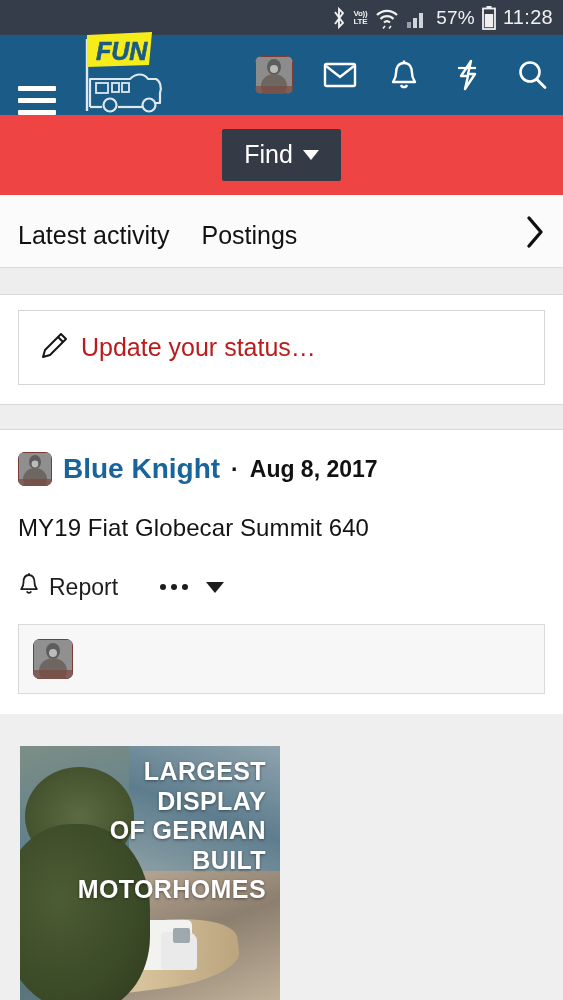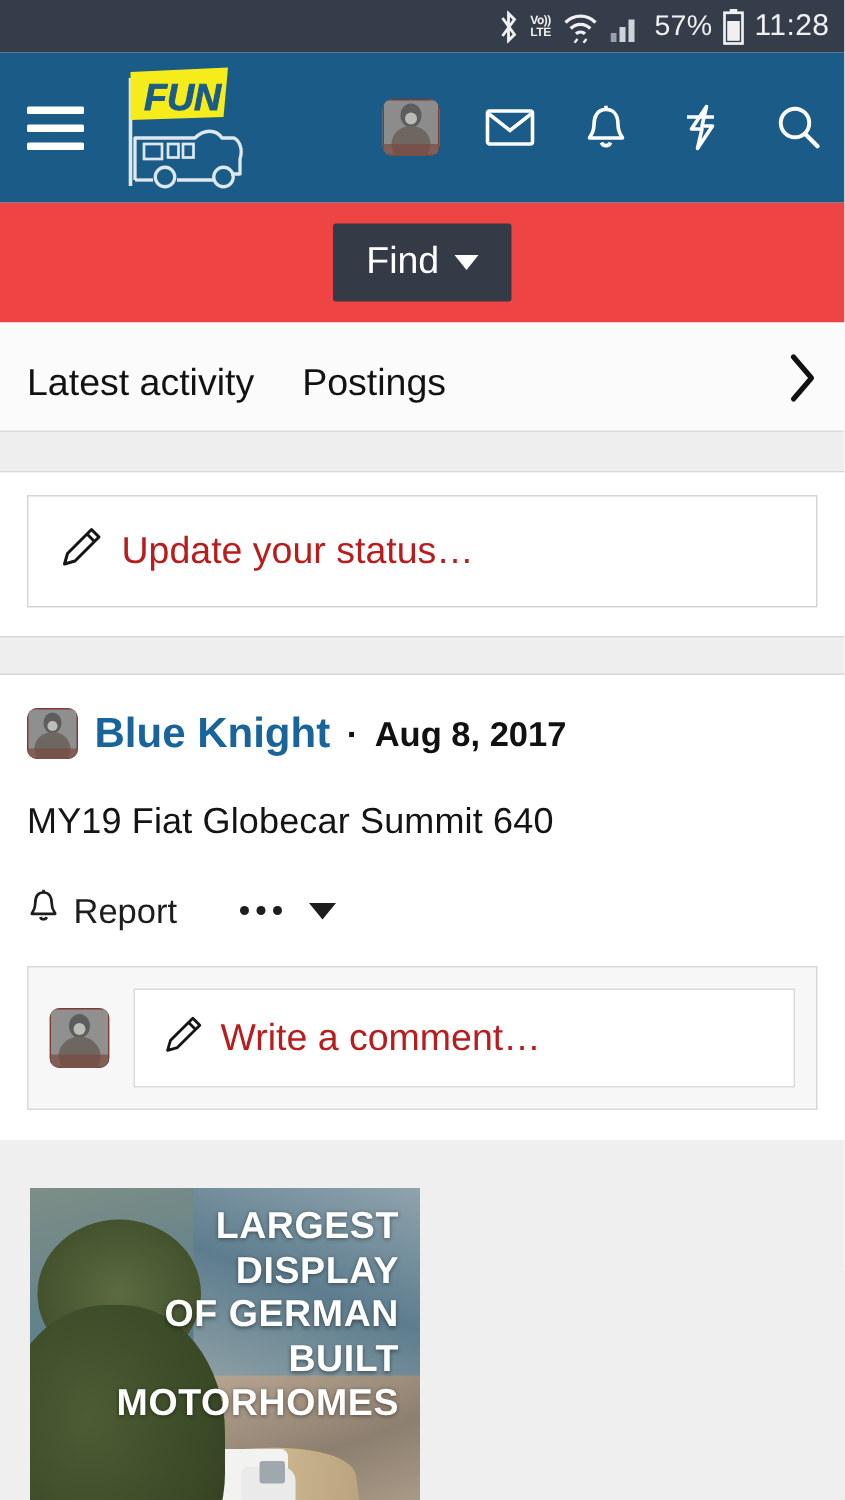--- a/index.html
+++ b/index.html
@@ -22,23 +22,23 @@
   .sb-icon { display: flex; align-items: center; }
   .sb-volte {
     display: flex; flex-direction: column; align-items: center;
     line-height: 1; font-size: 8px; font-weight: bold; letter-spacing: -0.3px;
   }
   .sb-text { font-size: 19px; font-weight: 500; letter-spacing: 0.2px; }
   .sb-clock { font-size: 20px; font-weight: 400; letter-spacing: 0.3px; }
 
   
   .appbar {
-    height: 100px; width: 100%;
+    height: 80px; width: 100%;
     background: #1b5b87;
-    display: flex; align-items: center;
+    display: flex; align-items: flex-end;
     position: relative;
   }
   .hamburger {
     width: 38px; margin-left: 18px;
     display: flex; flex-direction: column; gap: 7px;
   }
   .hamburger span { display: block; height: 5px; background: #ffffff; border-radius: 1px; }
   .logo { margin-left: 22px; width: 92px; height: 86px; position: relative; }
   .logo svg { display: block; }
   .appbar-right {
@@ -358,29 +358,20 @@
     <span class="avatar" style="width:40px;height:40px">
       <svg width="40" height="40" viewBox="0 0 40 40">
         <rect width="40" height="40" fill="#7d3b36"></rect>
         <rect x="1" y="1" width="38" height="38" fill="#909090"></rect>
         <ellipse cx="20" cy="12" rx="7" ry="8" fill="#5d5d5d"></ellipse>
         <ellipse cx="20" cy="32" rx="14" ry="13" fill="#6e6661"></ellipse>
         <ellipse cx="20" cy="14" rx="4" ry="4" fill="#bcbcb8"></ellipse>
         <rect x="0" y="31" width="40" height="9" fill="#7b4a42" opacity=".7"></rect>
       </svg>
     </span>
-    <div class="comment-input">
-      <span>
-        <svg width="28" height="28" viewBox="0 0 30 30">
-          <path d="M22 3 L27 8 L11 24 L4 26 L6 19 Z" fill="none" stroke="#151515" stroke-width="2" stroke-linejoin="round"></path>
-          <path d="M19 6 L24 11" stroke="#151515" stroke-width="2"></path>
-        </svg>
-      </span>
-      <span class="placeholder-text">Write a comment…</span>
-    </div>
   </div>
 </div>
 
 <div class="ad-area">
   <div class="ad">
     <span class="ad-sky"></span>
     <span class="ad-sea"></span>
     <span class="ad-rock"></span>
     <span class="ad-bush2"></span>
     <span class="ad-road"></span>

